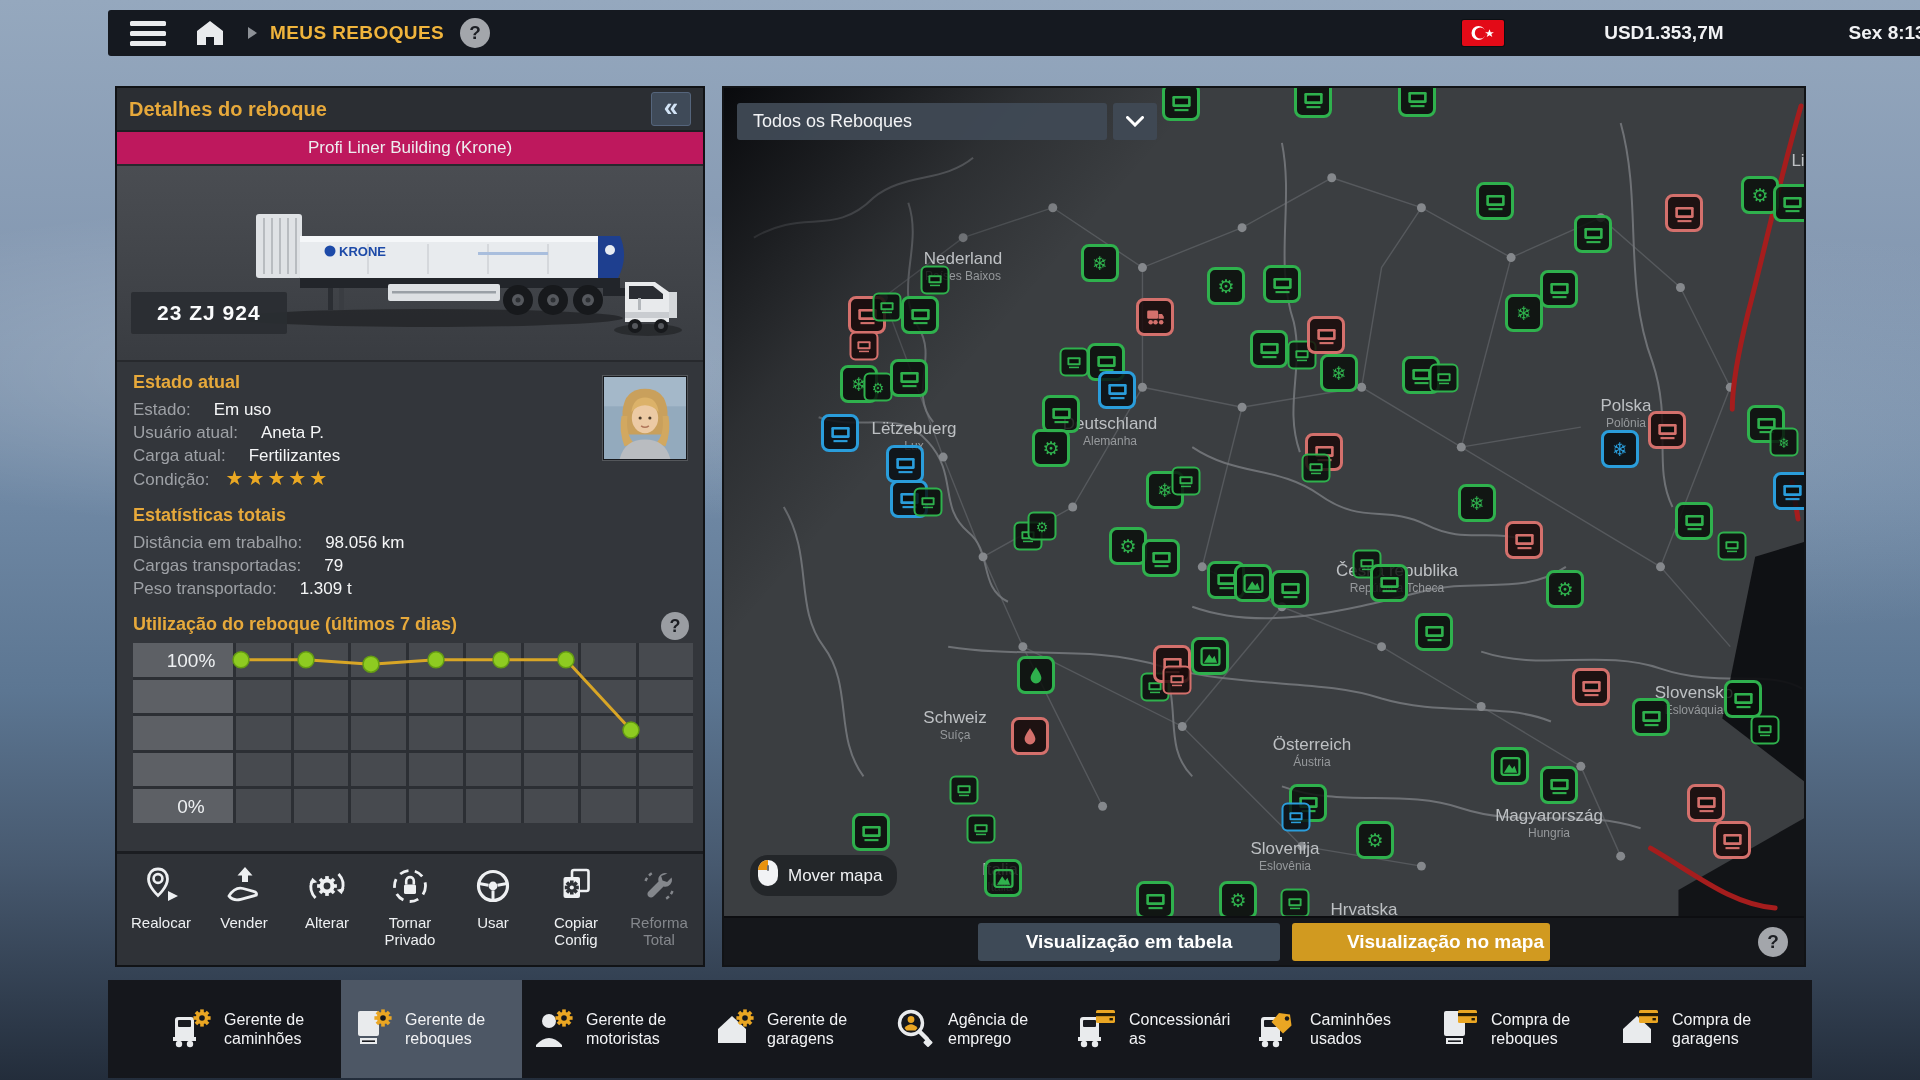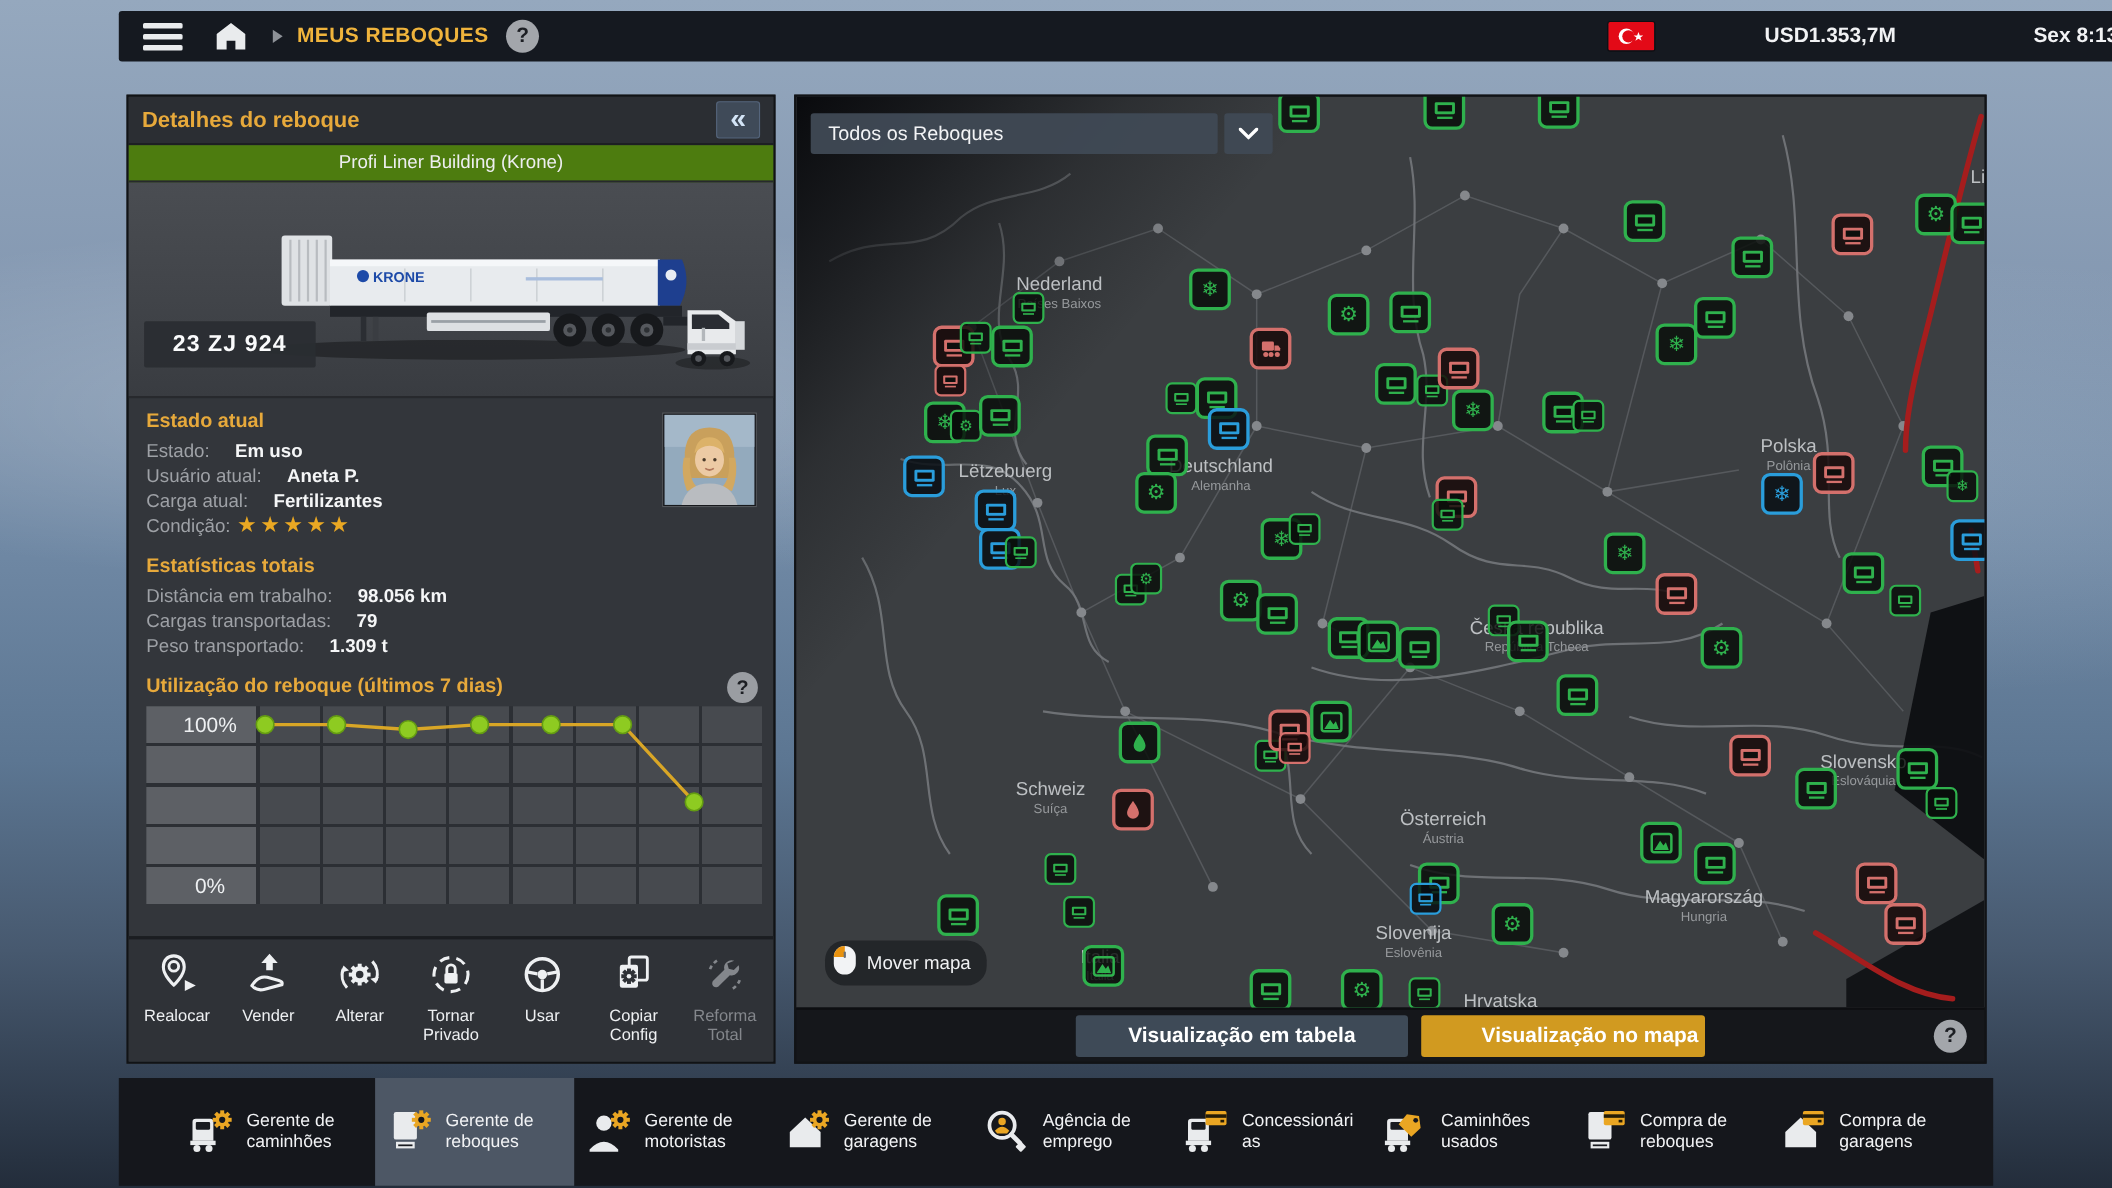--- a/index.html
+++ b/index.html
@@ -27,33 +27,33 @@
   .flag{width:42px;height:26px;border-radius:2px;overflow:hidden;box-shadow:0 0 0 1px rgba(0,0,0,.4);}
   .money{margin-left:100px;font-weight:600;}
   .clock{margin-left:125px;font-weight:600;}
   
   .panel{position:absolute;left:115px;top:86px;width:590px;height:881px;background:#33363b;
     border:2px solid #111316;display:flex;flex-direction:column;color:#e8eaec;}
   .panel-header{flex:0 0 44px;background:#2b2e33;border-bottom:2px solid #1d1f23;display:flex;align-items:center;padding:0 12px;}
   .panel-title{color:#e7a93b;font-size:20px;font-weight:700;}
   .collapse-btn{margin-left:auto;width:40px;height:34px;background:#3f4a58;border:1px solid #5a impressionante;border:1px solid #55657c;border-radius:3px;
     color:#d3e4f6;font-size:26px;line-height:28px;text-align:center;font-weight:700;cursor:pointer;}
-  .trailer-title{flex:0 0 34px;background:#4d7c0f;border-bottom:2px solid #27292d;display:flex;align-items:center;justify-content:center;
+  .trailer-title{flex:0 0 34px;background:#be185d;border-bottom:2px solid #27292d;display:flex;align-items:center;justify-content:center;
     color:#edeef0;font-size:17px;}
   .trailer-stage{flex:0 0 196px;position:relative;background:linear-gradient(180deg,#4a4d52 0%,#414449 55%,#393c41 100%);
     border-bottom:2px solid #27292d;overflow:hidden;}
   .plate{position:absolute;left:14px;bottom:26px;background:rgba(42,45,50,0.93);padding:9px 26px;color:#fafbfc;
     font-size:21px;font-weight:700;letter-spacing:1px;border-radius:2px;}
   .truck-thumb{position:absolute;right:12px;bottom:20px;width:86px;height:72px;}
   .section{padding:10px 16px 4px;position:relative;}
   .section-heading{color:#e7a93b;font-size:18px;font-weight:700;margin:0 0 5px;}
   .info-row{font-size:17px;line-height:23px;color:#9ea1a6;}
-  .info-row .val{color:#f5f6f7;font-weight:700;margin-left:6px;padding-left:17px;}
+  .info-row .val{color:#f5f6f7;font-weight:400;margin-left:6px;padding-left:17px;}
   .stars{color:#eaa823;font-size:20px;letter-spacing:3px;line-height:23px;}
-  .cond-label{color:#9ea1a6;font-size:17px;margin-right:6px;}
+  .cond-label{color:#9ea1a6;font-size:17px;margin-right:16px;}
   .avatar{position:absolute;right:16px;top:14px;width:84px;height:84px;border:1px solid #17191d;box-shadow:0 0 0 1px #54575b;}
   .usage-help{position:absolute;right:14px;top:8px;width:28px;height:28px;border-radius:50%;background:#9a9da2;color:#1c1e23;
     font-weight:700;font-size:18px;display:flex;align-items:center;justify-content:center;cursor:pointer;}
   .chart-wrap{margin-top:8px;}
   .actions{margin-top:auto;flex:0 0 114px;background:#2f3237;border-top:3px solid #1b1d21;display:flex;
     padding:10px 4px 0;justify-content:space-between;}
   .action-btn{width:80px;background:none;border:none;display:flex;flex-direction:column;align-items:center;gap:3px;
     color:#eef0f2;font-size:15px;line-height:17px;text-align:center;font-family:"Liberation Sans",sans-serif;cursor:pointer;padding:0;}
   .action-btn.disabled{color:#84878c;cursor:default;}
   

